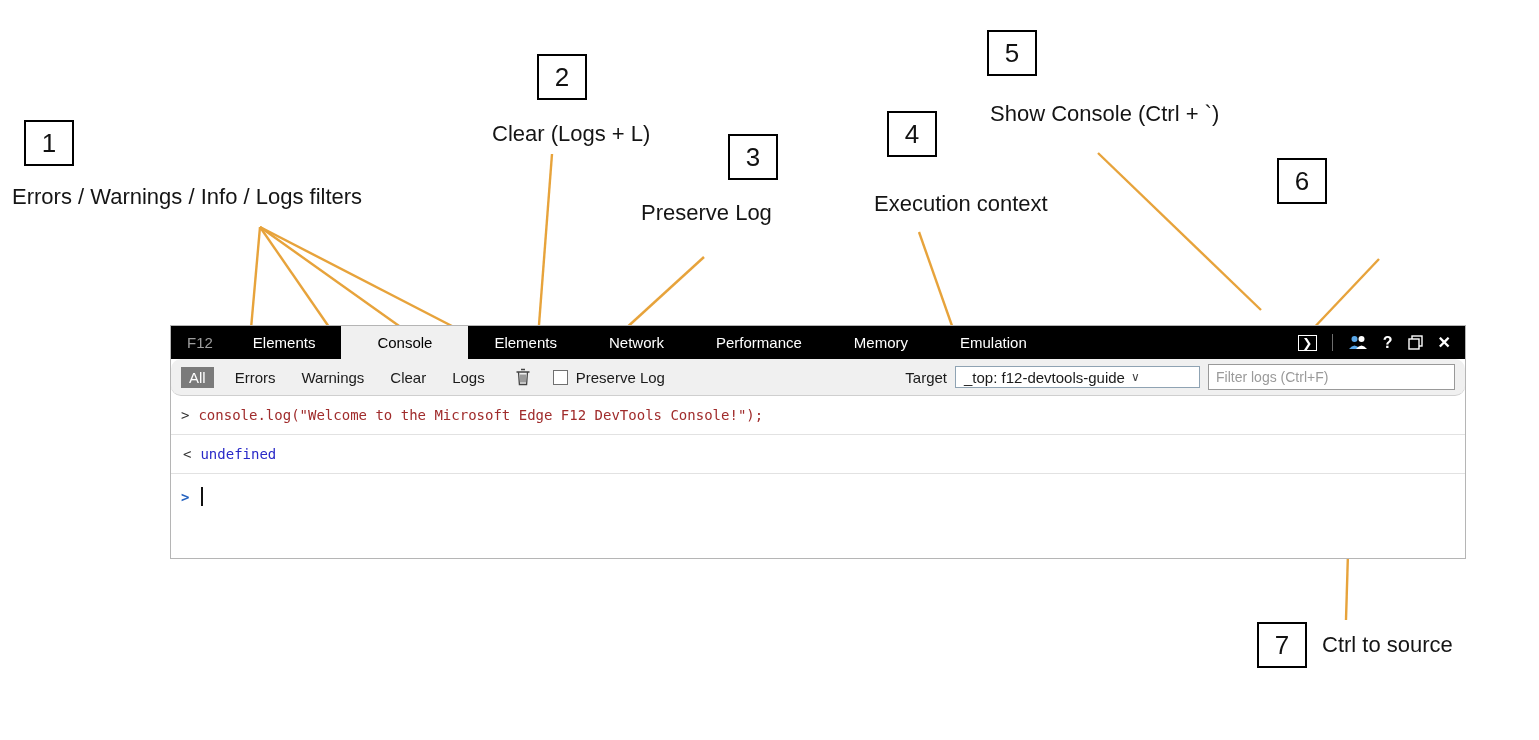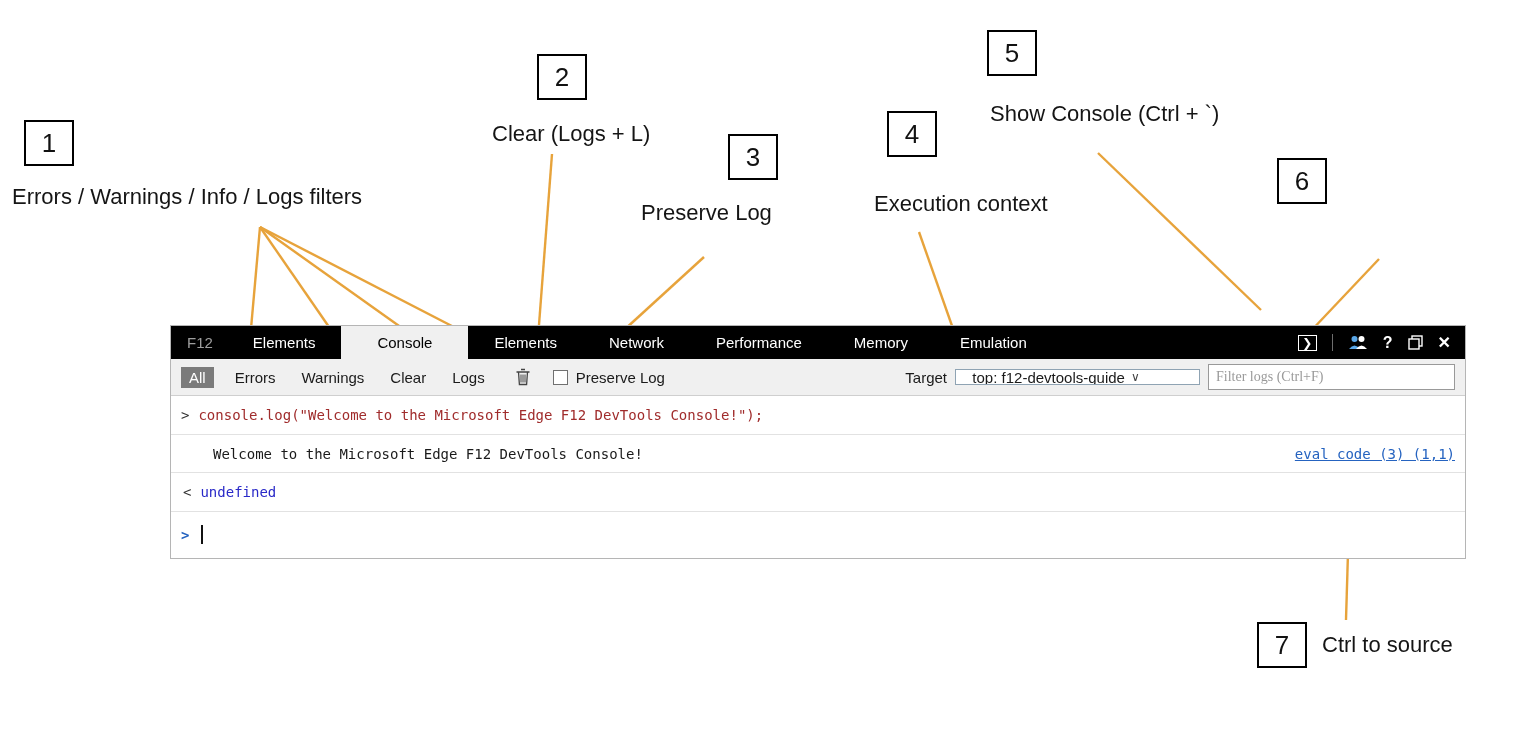--- a/index.html
+++ b/index.html
@@ -71,46 +71,47 @@
   .close-glyph { font-size: 16px; font-weight: bold; color: #fff; }
 
   
   .filterbar {
     height: 37px; flex: 0 0 37px;
     background: var(--filterbar-bg, #f0f0f0);
     border-bottom: 1px solid #cfcfcf;
     display: flex; align-items: center;
     font-size: 15px; color: #1a1a1a;
     padding: 0 10px;
+    border-radius: 10px;
   }
   .all-btn {
     background: var(--all-btn-bg, #7b7b7b);
     color: #fff; padding: 2px 8px; margin-right: 21px;
   }
   .filter-item { margin-right: 26px; }
   .trash { margin-right: 22px; display: flex; align-items: center; }
   .checkbox {
     width: 15px; height: 15px;
     border: 1px solid #707070; background: #fff;
     margin-right: 8px; flex: 0 0 15px;
   }
   .fb-spacer { flex: 1; }
   .target-label { margin-right: 8px; }
   .target-select {
-    width: 245px; height: 16px;
+    width: 245px; height: 22px;
     background: #fff; border: 1px solid #8fa3b3;
     display: flex; align-items: center; 
     padding: 0 8px; font-size: 15px; margin-right: 8px;
     white-space: nowrap; overflow: hidden;
   }
   .chevron { font-size: 12px; color: #444; margin-left: 6px; }
   .filter-input {
     width: 247px; height: 26px;
     border: 1px solid #999; background: #fff;
-    font-family: Liberation Serif, serif;
+    font-family: Liberation Sans, sans-serif;
     font-size: 14px; color: #333; padding: 0 7px;
     outline: none;
   }
   .filter-input::placeholder { color: #9a9a9a; }
 
   
   .console-area {
     flex: 1; display: flex; flex-direction: column;
     font-family: "DejaVu Sans Mono", "Liberation Mono", monospace;
     font-size: 14px; color: #1a1a1a; background: #fff;
@@ -243,24 +244,20 @@
       <input class="filter-input" type="text" value="" placeholder="Filter logs (Ctrl+F)" style="">
     </div>
 
     <div class="console-area">
 
       <div class="crow crow-echo">
         <span class="prompt-dark">&gt;</span>
         <span class="command">console.log("Welcome to the Microsoft Edge F12 DevTools Console!");</span>
       </div>
 
-      <div class="crow crow-log">
-        <span>Welcome to the Microsoft Edge F12 DevTools Console!</span>
-        <span class="source-link">eval code (3) (1,1)</span>
-      </div>
 
       <div class="crow crow-result">
         <span class="prompt-dark">&lt;</span>
         <span class="result-val">undefined</span>
       </div>
 
       <div class="crow crow-prompt">
         <span class="prompt-blue">&gt;</span>
         <span class="caret"></span>
       </div>

